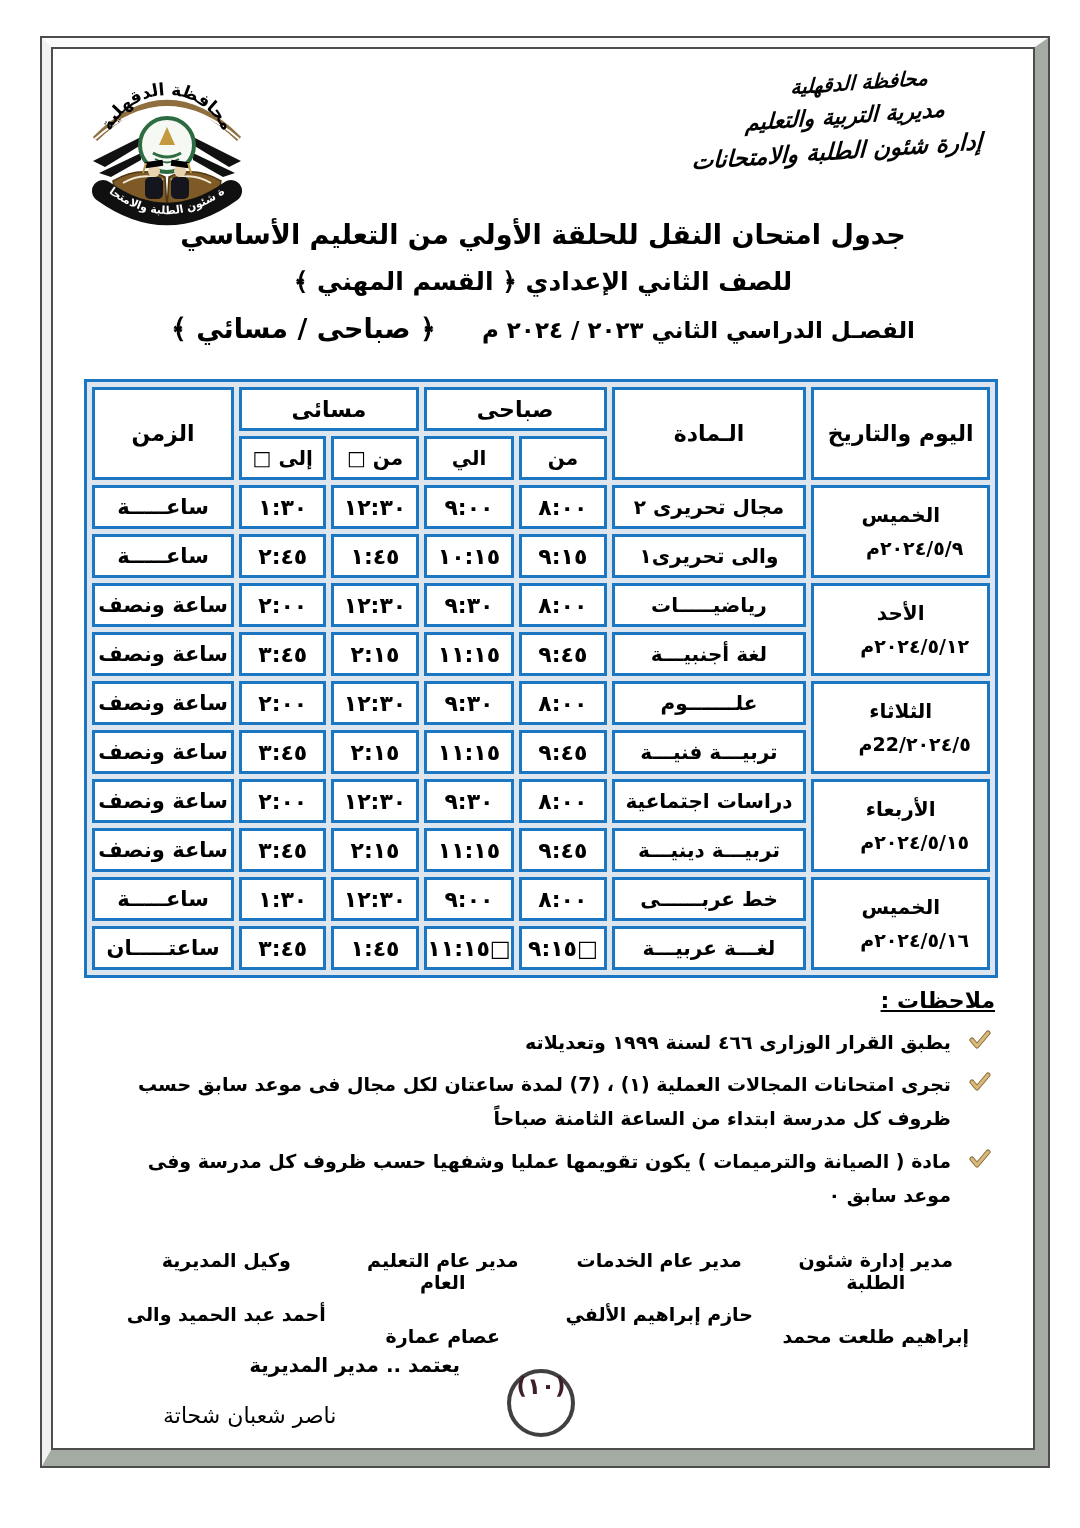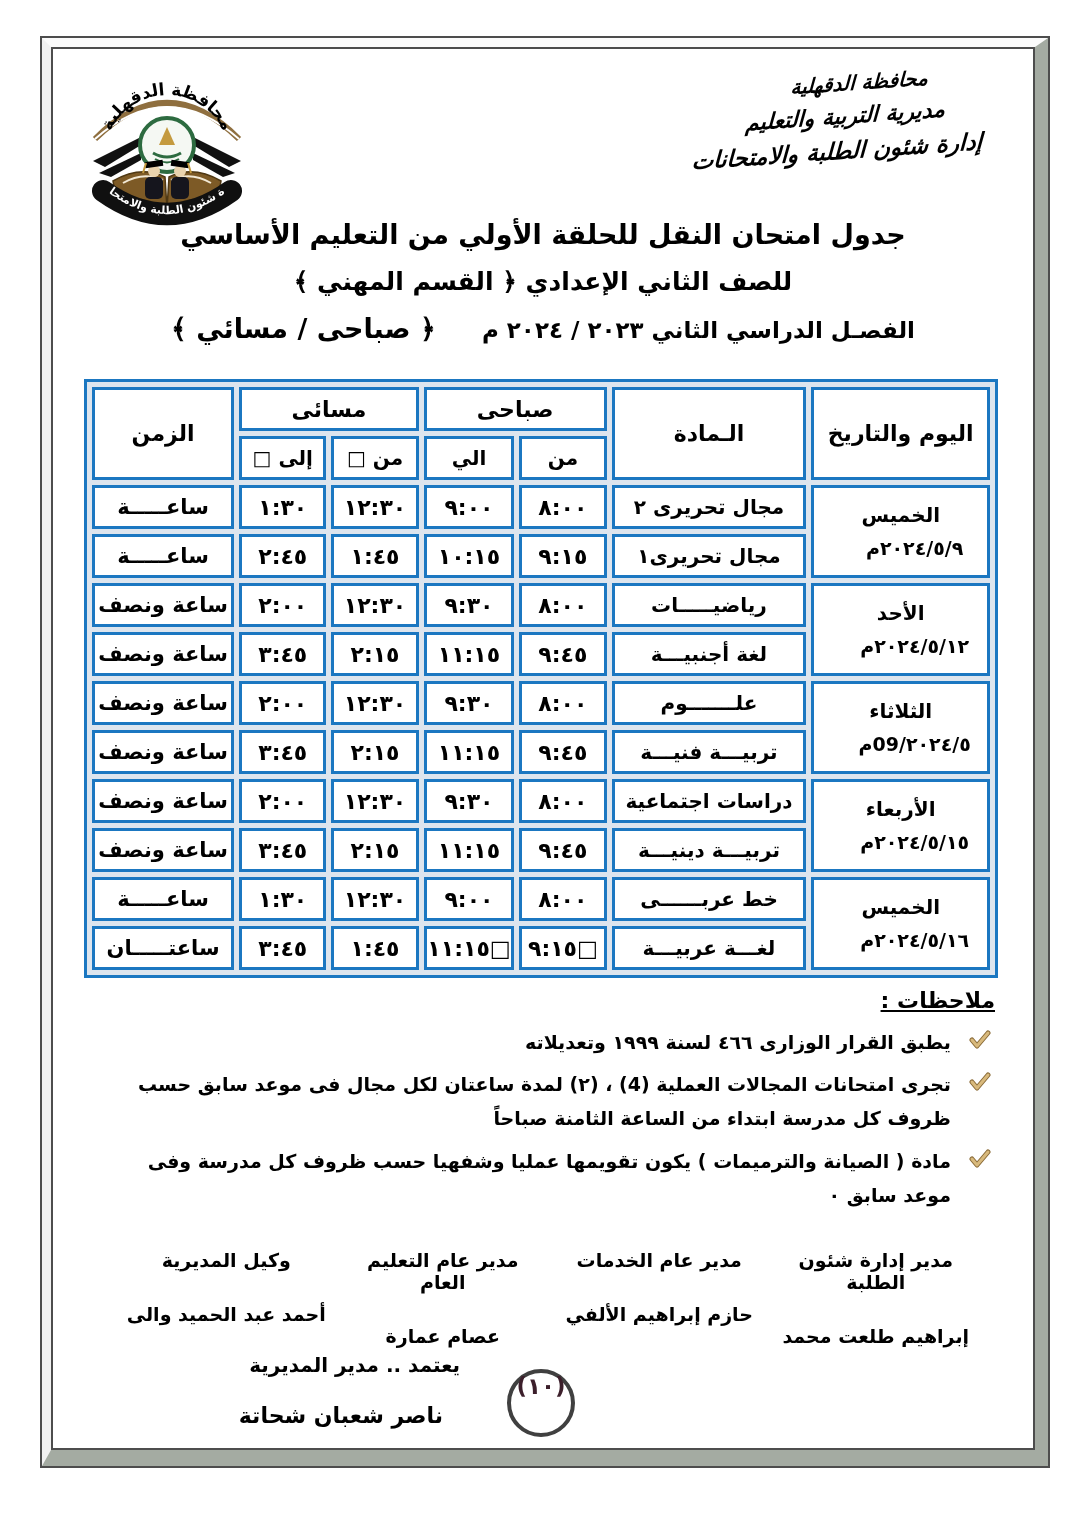--- a/index.html
+++ b/index.html
@@ -60,21 +60,21 @@
   
   .sigs { position:absolute; top:1198px; right:55px; left:55px;
           display:flex; justify-content:space-between; }
   .sig-col { width:215px; text-align:center;margin-left:16px; }
   .sig-title { font-size:19px; font-weight:900; }
   .sig-name  { font-size:19px; font-weight:900; margin-top:32px; }
 
   .approve-line { position:absolute; top:1302px; left:125px; width:280px;
                   text-align:right; font-size:20px; font-weight:900; }
   .approver     { position:absolute; top:1352px; left:108px; width:280px;
-                  text-align:right; font-size:22px; font-weight:700; }
+                  text-align:left; font-size:22px; font-weight:400; }
 
   
   .page-circle { position:absolute; top:1318px; left:452px; width:68px; height:68px;
                  border:4px solid #404040; border-radius:50%;
                  display:flex; align-items:flex-start; justify-content:center; }
   .page-circle span { font-size:23px; font-weight:900; color:#3c1f2b; letter-spacing:1px; }
 </style>
 </head>
 <body>
 
@@ -179,21 +179,21 @@
              <span class="d-date">٢٠٢٤/٥/٩م</span>
            </td>
            <td class="subj">مجال تحريرى ٢</td>
            <td class="t">٨:٠٠</td>
            <td class="t">٩:٠٠</td>
            <td class="t">١٢:٣٠</td>
            <td class="t">١:٣٠</td>
            <td>ساعـــــة</td>
          </tr>
          <tr>
-           <td class="subj">مجال تحريرى١</td>
+           <td class="subj">والى تحريرى١</td>
            <td class="t">٩:١٥</td>
            <td class="t">١٠:١٥</td>
            <td class="t">١:٤٥</td>
            <td class="t">٢:٤٥</td>
            <td>ساعـــــة</td>
          </tr>
 
          <tr>
            <td class="day-cell" rowspan="2">
              <span>الأحد</span>
@@ -211,21 +211,21 @@
            <td class="t">٩:٤٥</td>
            <td class="t">١١:١٥</td>
            <td class="t">٢:١٥</td>
            <td class="t">٣:٤٥</td>
            <td>ساعة ونصف</td>
          </tr>
 
          <tr>
            <td class="day-cell" rowspan="2">
              <span>الثلاثاء</span>
-             <span class="d-date">٢٠٢٤/٥/09م</span>
+             <span class="d-date">٢٠٢٤/٥/22م</span>
            </td>
            <td class="subj">علـــــــوم</td>
            <td class="t">٨:٠٠</td>
            <td class="t">٩:٣٠</td>
            <td class="t">١٢:٣٠</td>
            <td class="t">٢:٠٠</td>
            <td>ساعة ونصف</td>
          </tr>
          <tr>
            <td class="subj">تربيـــة فنيـــة</td>
@@ -290,21 +290,21 @@
            <path d="M3,10 L8,16 L19,3" fill="none" stroke="#d8b97c" stroke-width="3" stroke-linecap="round" stroke-linejoin="round"></path>
          </svg>
          <span>يطبق القرار الوزارى ٤٦٦ لسنة ١٩٩٩ وتعديلاته</span>
        </div>
 
        <div class="note">
          <svg class="check" viewBox="0 0 22 20">
            <path d="M3,10 L8,16 L19,3" fill="none" stroke="#8a6b38" stroke-width="5" stroke-linecap="round" stroke-linejoin="round"></path>
            <path d="M3,10 L8,16 L19,3" fill="none" stroke="#d8b97c" stroke-width="3" stroke-linecap="round" stroke-linejoin="round"></path>
          </svg>
-         <span>تجرى امتحانات المجالات العملية (4) ، (٢) لمدة ساعتان لكل مجال فى موعد سابق حسب ظروف كل مدرسة ابتداء من الساعة الثامنة صباحاً</span>
+         <span>تجرى امتحانات المجالات العملية (١) ، (7) لمدة ساعتان لكل مجال فى موعد سابق حسب ظروف كل مدرسة ابتداء من الساعة الثامنة صباحاً</span>
        </div>
 
        <div class="note">
          <svg class="check" viewBox="0 0 22 20">
            <path d="M3,10 L8,16 L19,3" fill="none" stroke="#8a6b38" stroke-width="5" stroke-linecap="round" stroke-linejoin="round"></path>
            <path d="M3,10 L8,16 L19,3" fill="none" stroke="#d8b97c" stroke-width="3" stroke-linecap="round" stroke-linejoin="round"></path>
          </svg>
          <span>مادة ( الصيانة والترميمات ) يكون تقويمها عمليا وشفهيا حسب ظروف كل مدرسة وفى موعد سابق ٠</span>
        </div>
 

